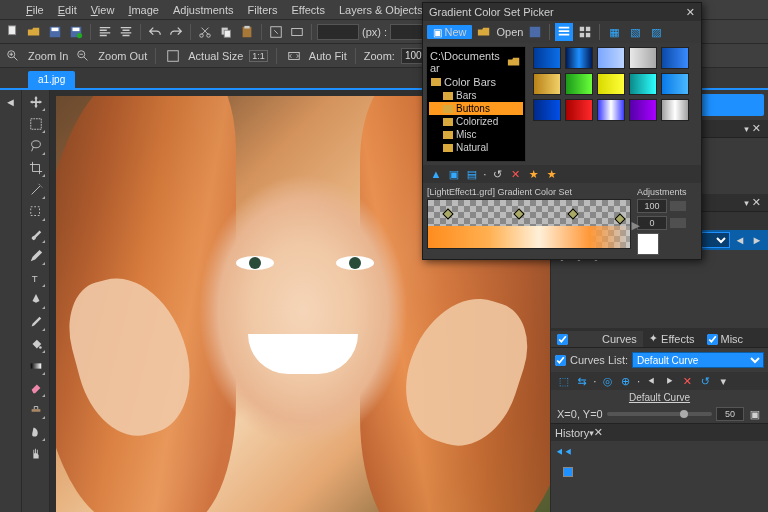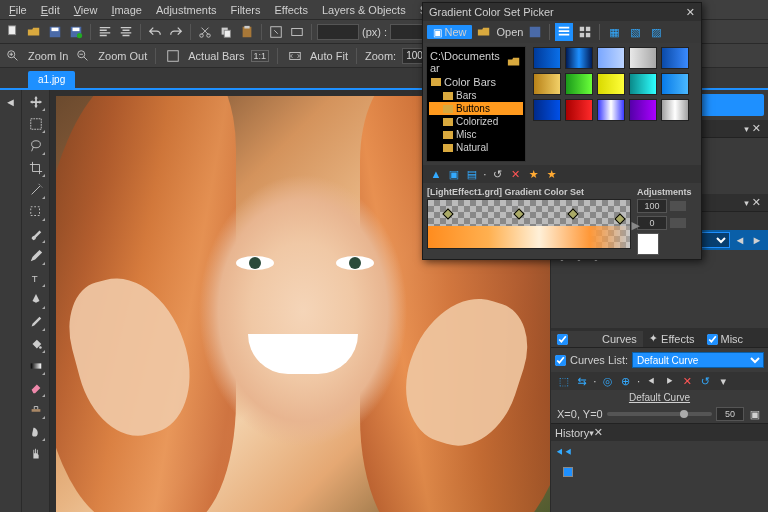--- a/index.html
+++ b/index.html
@@ -1,17 +1,17 @@
 <!DOCTYPE html>
 <html><head>
 <meta charset="utf-8">
 <style>
 * { margin: 0; padding: 0; box-sizing: border-box; font-family: Tahoma, Arial, sans-serif; font-size: 11px; color: #d0d0d0; user-select: none; }
 body { background: #3a3a3a; width: 768px; height: 512px; overflow: hidden; position: relative; }
-.menubar { background: #3f3f3f; height: 20px; display: flex; align-items: center; padding: 0 3px; gap: 2px; border-bottom: 1px solid #2a2a2a; }
+.menubar { background: #3f3f3f; height: 20px; display: flex; align-items: center; padding: 0 20px; gap: 2px; border-bottom: 1px solid #2a2a2a; }
 .menubar span { padding: 2px 6px; cursor: pointer; }
 .menubar span u { text-decoration: underline; }
 .toolbar1 { background: #3f3f3f; height: 24px; display: flex; align-items: center; padding: 0 4px; gap: 3px; border-bottom: 1px solid #2a2a2a; }
 .toolbar2 { background: #3f3f3f; height: 24px; display: flex; align-items: center; padding: 0 4px; gap: 6px; border-bottom: 1px solid #2a2a2a; }
 .tb-icon { width: 18px; height: 18px; display: inline-flex; align-items: center; justify-content: center; cursor: pointer; }
 .tb-icon svg { width: 14px; height: 14px; }
 .sep { width: 1px; height: 16px; background: #555; margin: 0 2px; }
 .zoom-input { background: #2a2a2a; border: 1px solid #555; color: #ddd; width: 42px; height: 16px; font-size: 10px; padding: 0 3px; }
 .tabbar { background: #383838; height: 22px; display: flex; align-items: flex-end; padding-left: 28px; border-bottom: 2px solid #1e90ff; }
 .tab { background: #1e90ff; color: #fff; padding: 3px 10px; font-size: 10px; border-radius: 2px 2px 0 0; }
@@ -69,21 +69,21 @@
 .path-row { display: flex; align-items: center; gap: 3px; font-size: 9px; color: #ccc; padding: 1px; }
 .tree-item { font-size: 10px; padding: 1px 2px 1px 14px; display: flex; align-items: center; gap: 3px; cursor: pointer; }
 .tree-item.root { padding-left: 2px; }
 .tree-item.sel { background: #ff9a1e; color: #000; }
 .folder-ico { width: 10px; height: 8px; background: #d9a93e; display: inline-block; }
 .swatch-pane { flex: 1; padding: 4px; display: grid; grid-template-columns: repeat(5, 28px); grid-auto-rows: 22px; gap: 4px; align-content: start; }
 .swatch { width: 28px; height: 22px; border: 1px solid #222; cursor: pointer; }
 .dlg-mid { height: 18px; display: flex; align-items: center; gap: 4px; padding: 0 6px; background: #333; }
 .dlg-lower { display: flex; padding: 4px; gap: 6px; }
 .grd-preview { flex: 1; }
-.grd-label { font-size: 9px; color: #ccc; margin-bottom: 2px; font-weight: bold; }
+.grd-label { font-size: 9px; color: #ccc; margin-bottom: 2px; }
 .grd-editor { height: 50px; border: 1px solid #222; position: relative; background: repeating-conic-gradient(#888 0 25%,#bbb 0 50%) 0 0/12px 12px; }
 .grd-fill { position: absolute; left: 0; bottom: 0; width: 100%; height: 22px; background: linear-gradient(90deg,#ff8c1e 0%,#ffb050 30%,#fff0d8 55%,#ff9838 80%,rgba(255,255,255,0.2) 100%); }
 .stop { position: absolute; width: 8px; height: 8px; background: #aa6; border: 1px solid #000; transform: translate(-50%,-50%) rotate(45deg); }
 .props-pane { width: 60px; }
 .prop-row { display: flex; align-items: center; gap: 3px; margin-bottom: 3px; }
 .prop-input { background: #2a2a2a; border: 1px solid #555; width: 30px; height: 14px; font-size: 9px; text-align: center; color: #ccc; }
 .prop-slider { width: 16px; height: 10px; background: #505050; }
 .color-well { width: 22px; height: 22px; background: #fff; border: 1px solid #555; margin-top: 2px; }
 input[type=checkbox]{ width:11px; height:11px; accent-color:#1e90ff; }
 </style>
@@ -221,21 +221,21 @@
         <path d="M9 9l4 4M4 6h4" stroke="#ccc"></path>
       </svg>
     </span>
   <span>Zoom Out</span>
   <div class="sep"></div>
   <span class="tb-icon">
       <svg viewBox="0 0 16 16">
         <rect x="2" y="2" width="12" height="12" fill="none" stroke="#ccc"></rect>
       </svg>
     </span>
-  <span>Actual Bars</span>
+  <span>Actual Size</span>
   <span style="font-size:9px;border:1px solid #666;padding:0 2px">1:1</span>
   <div class="sep"></div>
   <span class="tb-icon">
       <svg viewBox="0 0 16 16">
         <rect x="2" y="4" width="12" height="8" fill="none" stroke="#ccc"></rect>
         <path d="M5 6l-2 2 2 2M11 6l2 2-2 2" stroke="#ccc" fill="none"></path>
       </svg>
     </span>
   <span>Auto Fit</span>
   <div class="sep"></div>

